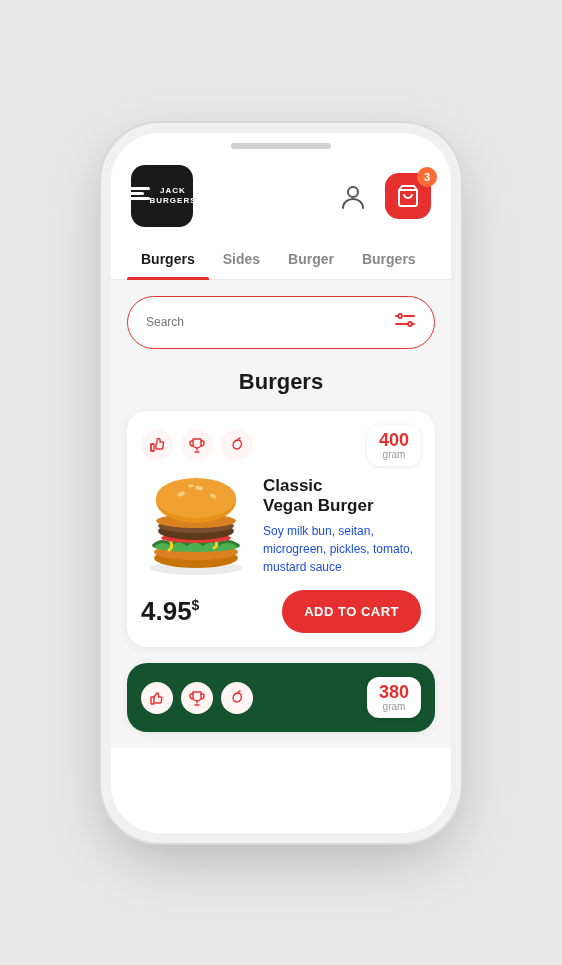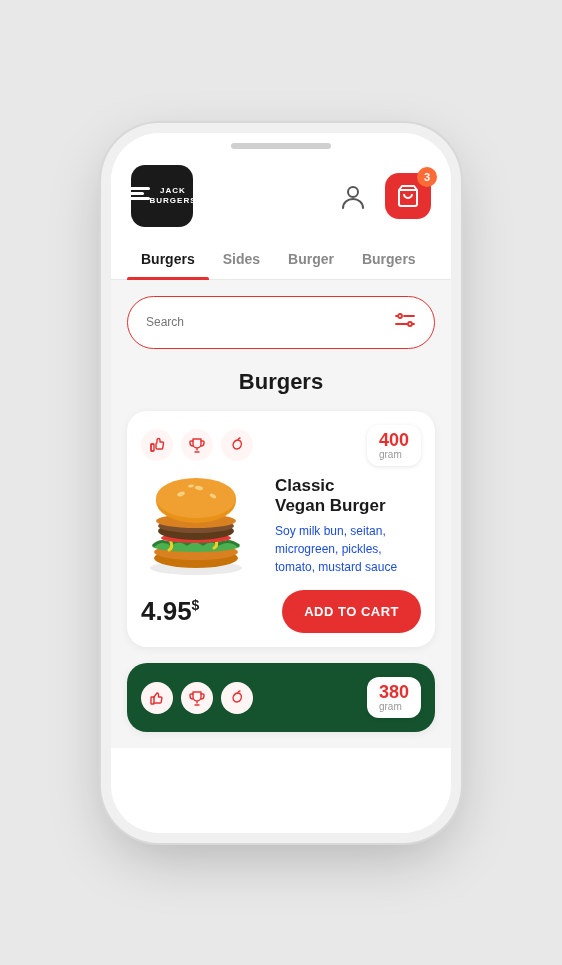--- a/index.html
+++ b/index.html
@@ -231,40 +231,40 @@
       display: flex;
       align-items: center;
       justify-content: center;
       font-size: 15px;
     }
 
     .weight-badge {
       background: #fff;
       border-radius: 12px;
       padding: 6px 12px;
-      text-align: left;
+      text-align: center;
       box-shadow: 0 1px 4px rgba(0,0,0,0.1);
     }
 
     .weight-number {
       font-size: 18px;
       font-weight: 800;
       color: #e63030;
       line-height: 1;
     }
 
     .weight-unit {
       font-size: 10px;
       color: #999;
       display: block;
     }
 
     .card-body {
       display: flex;
-      gap: 24px;
+      gap: 12px;
       margin-bottom: 14px;
     }
 
     .burger-image {
       width: 110px;
       height: 100px;
       border-radius: 12px;
       overflow: hidden;
       flex-shrink: 0;
     }

